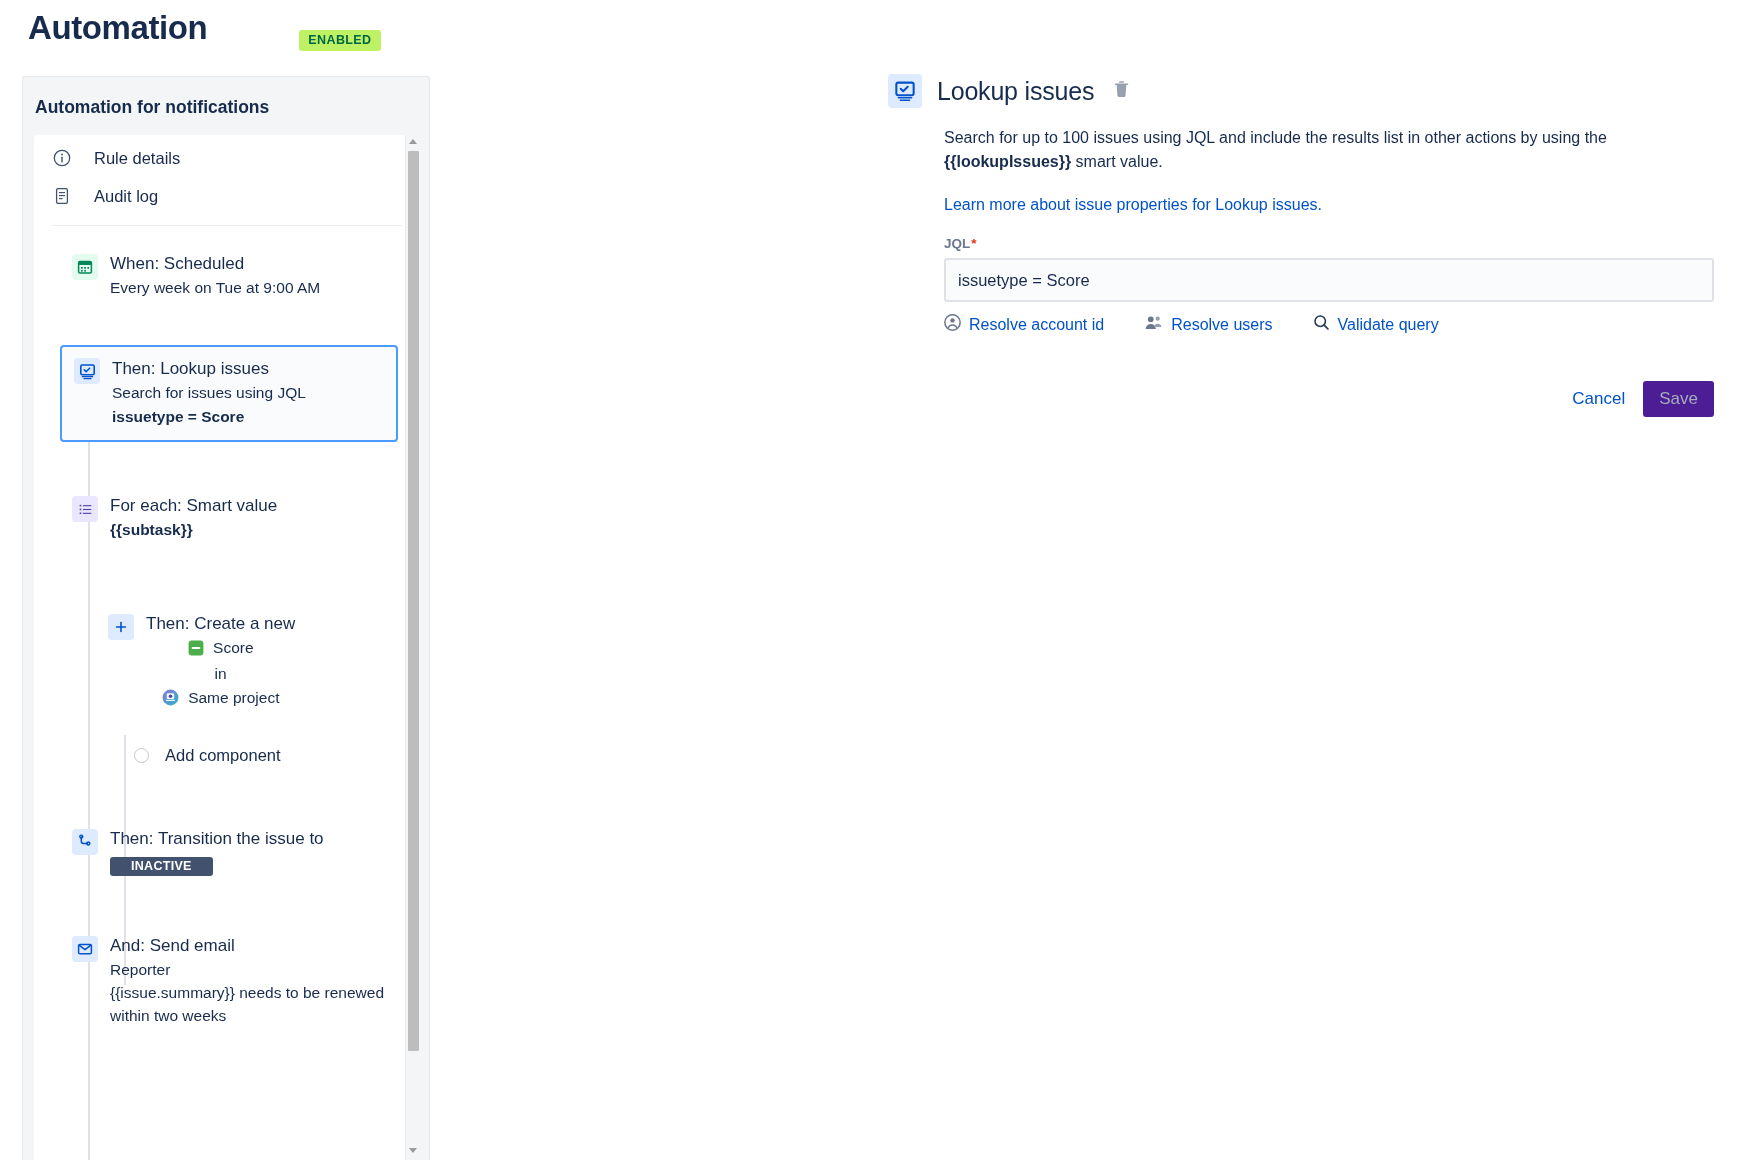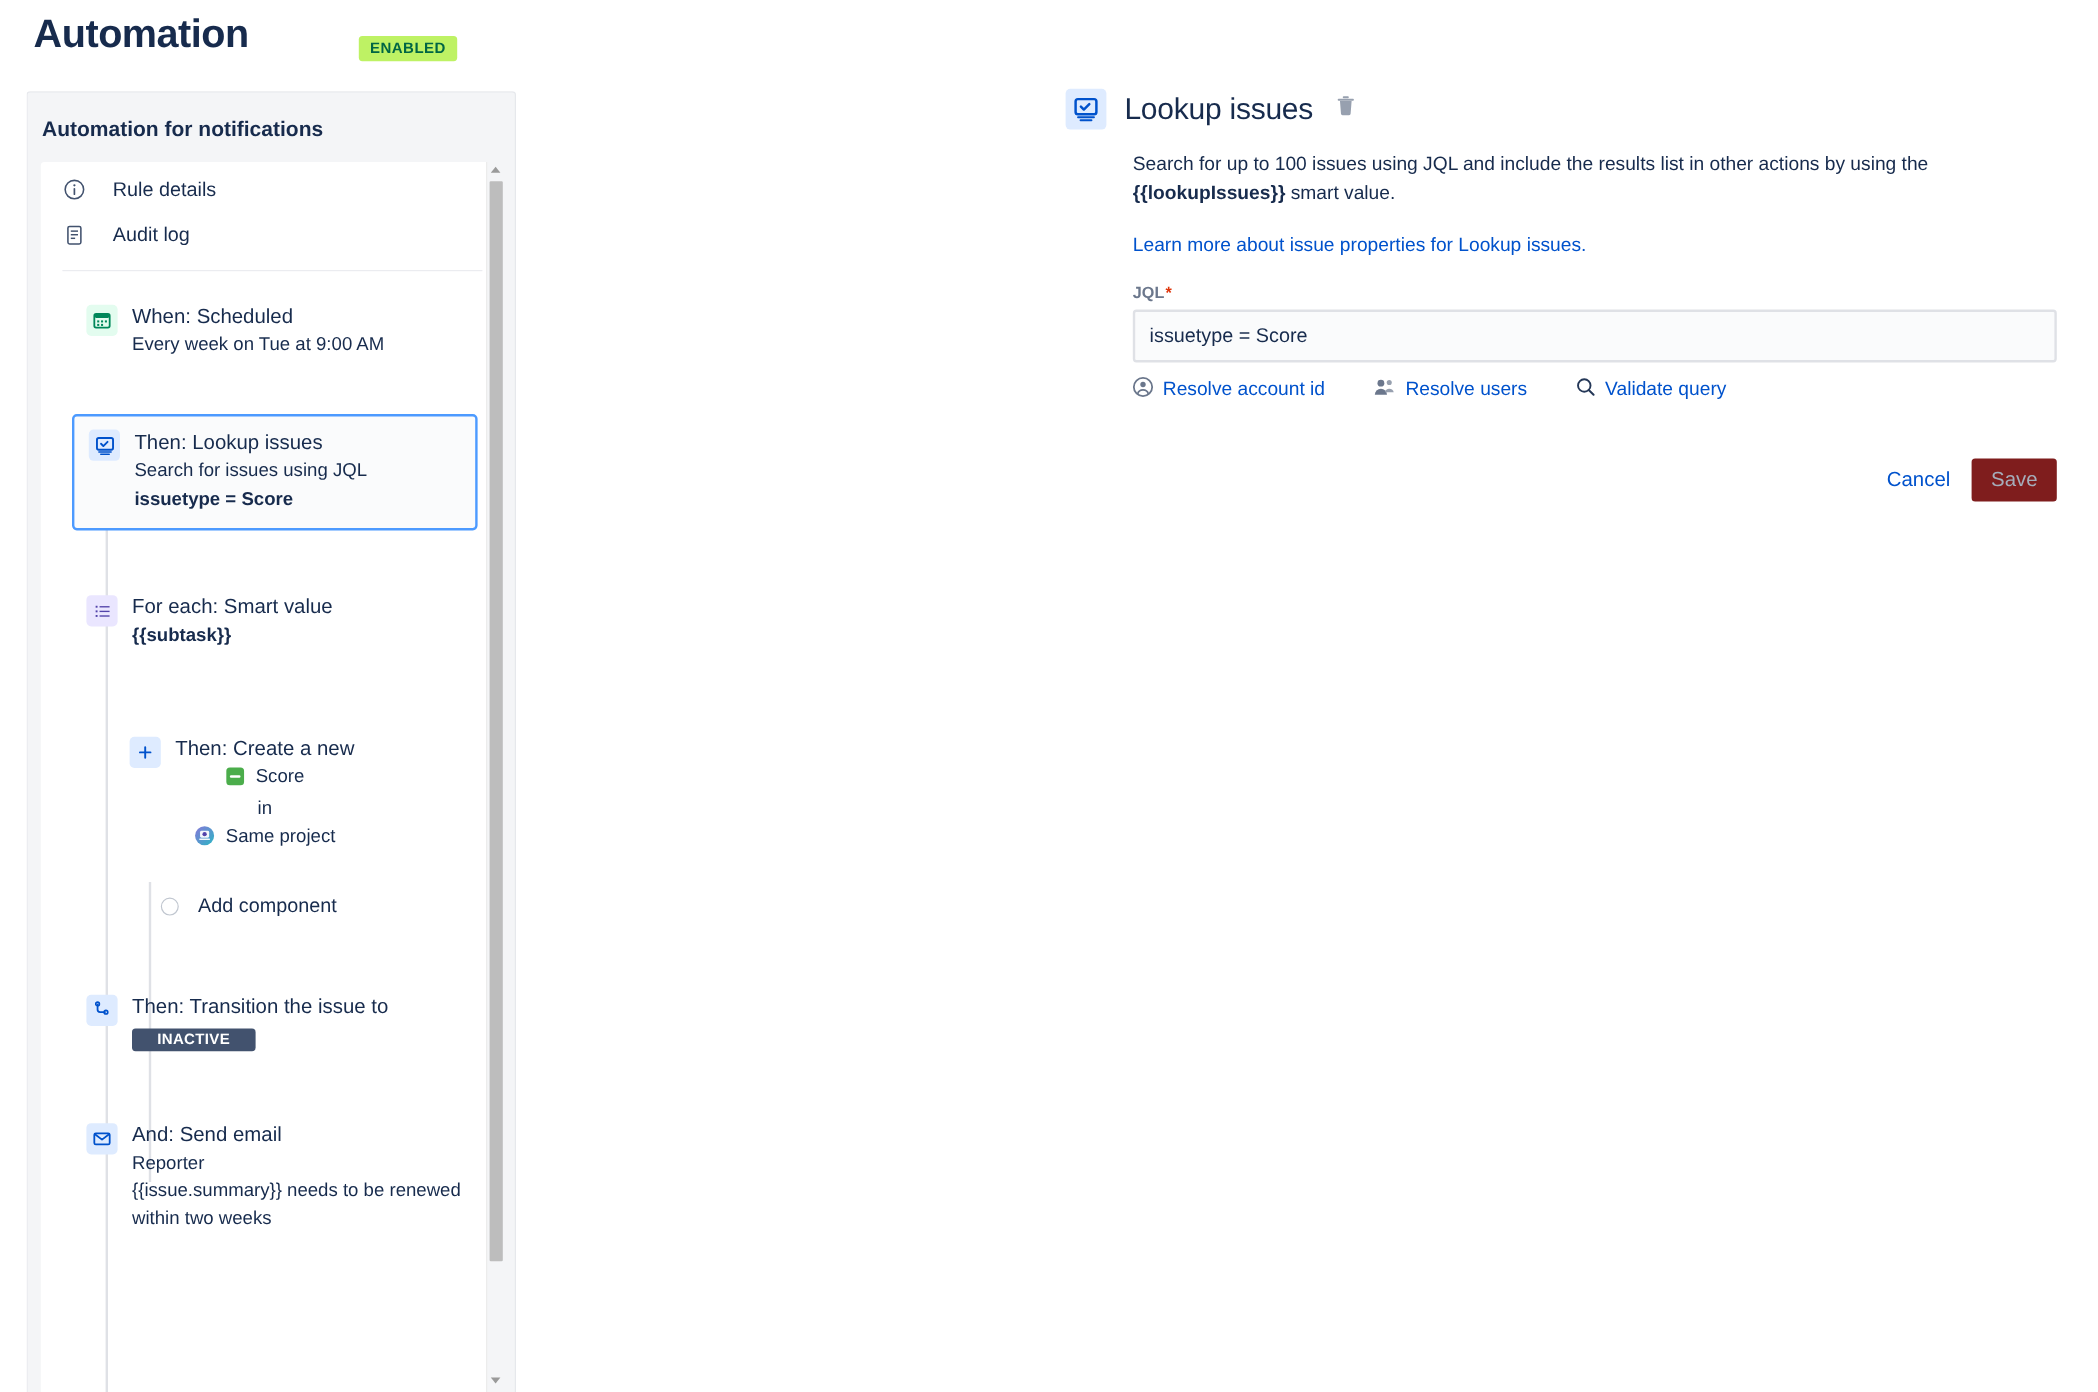--- a/index.html
+++ b/index.html
@@ -219,21 +219,21 @@
   .action-row {
     display: flex; align-items: center; justify-content: flex-end;
     gap: 6px; margin-top: 46px; margin-left: 56px; width: 770px;
   }
   .btn-link {
     background: none; border: none; cursor: pointer;
     font-family: "Liberation Sans", sans-serif;
     font-size: 17px; color: #0052cc; padding: 7px 12px; border-radius: 3px;
   }
   .btn-disabled {
-    background: #7f1d1d; border: none; cursor: default;
+    background: #4c1d95; border: none; cursor: default;
     font-family: "Liberation Sans", sans-serif;
     font-size: 17px; color: #a5adba; padding: 8px 16px; border-radius: 3px;
   }
 </style>
 </head>
 <body>
 
 <div class="page">
 
   <div class="page-header">

